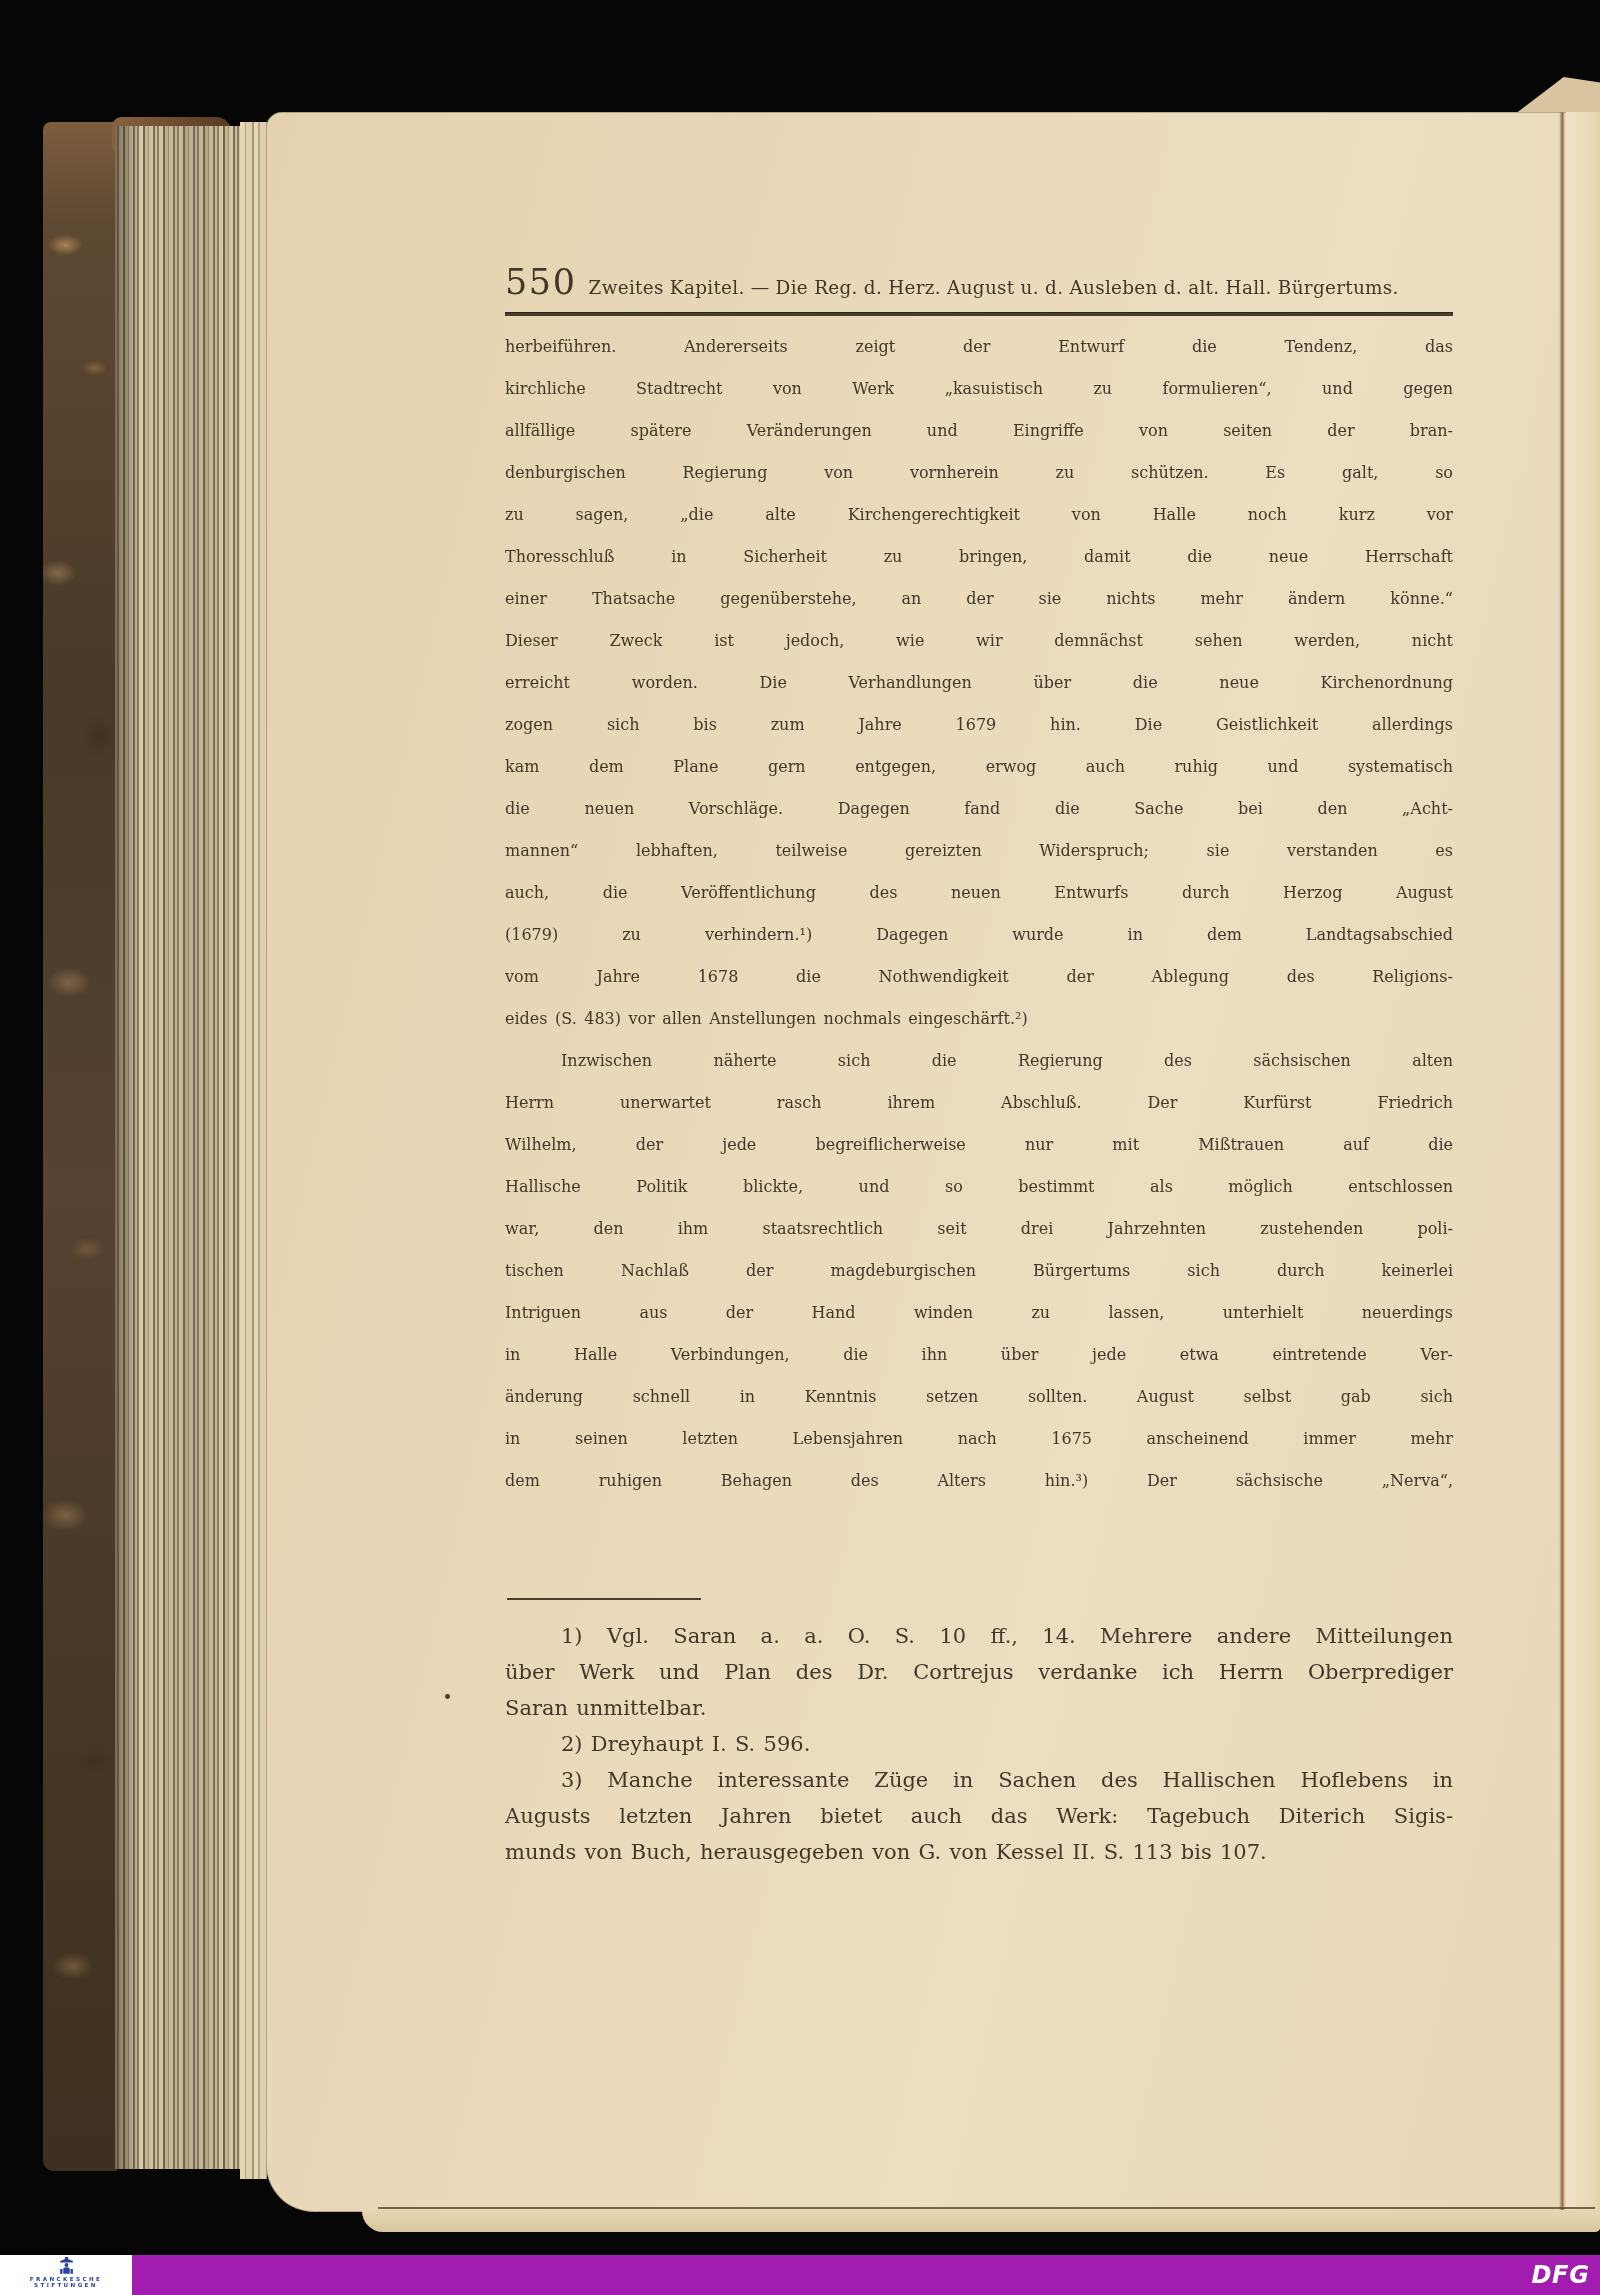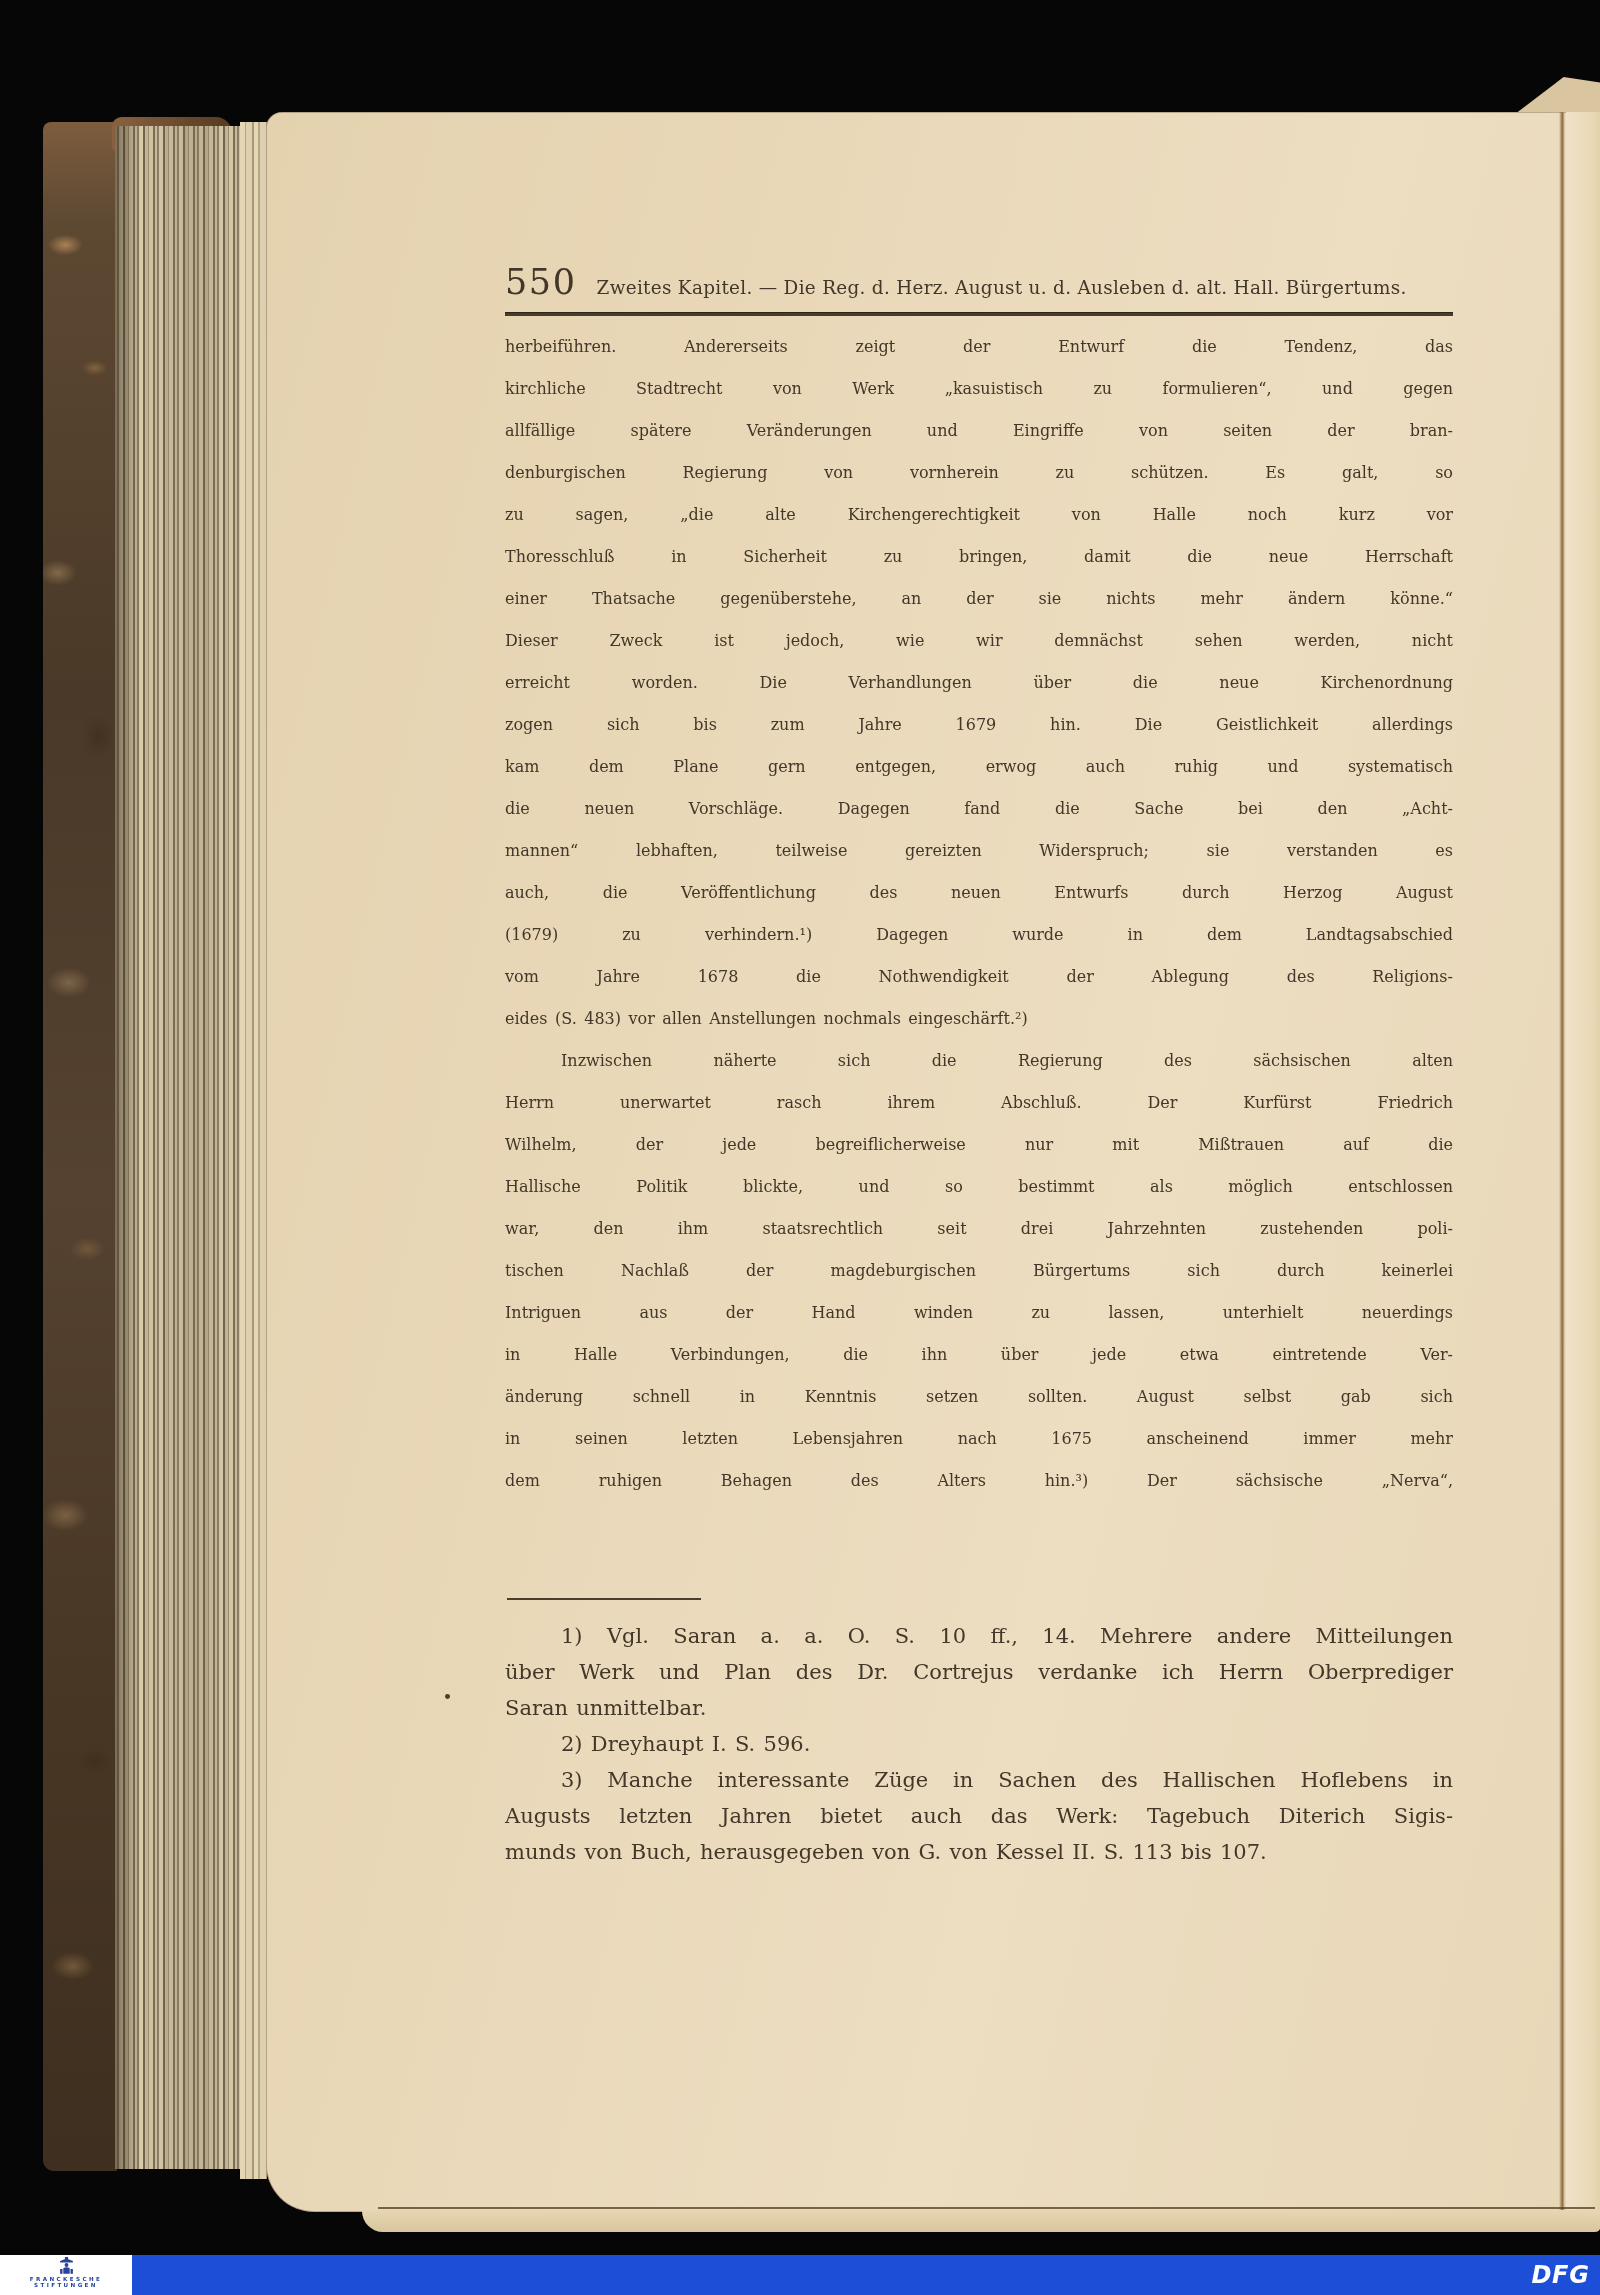--- a/index.html
+++ b/index.html
@@ -42,40 +42,40 @@
   #page-crease{position:absolute;left:1293px;top:0;width:6.4px;height:100%;
     background:linear-gradient(90deg,transparent,#8a6a44 55%,#b99a6e 75%,transparent);}
   #page-right-sliver{position:absolute;left:1300px;top:0;width:35px;height:100%;
     background:linear-gradient(90deg,#f0e2c8,#ead9b8 70%,#e3d0ab);}
   #underpage-line{position:absolute;left:112px;top:2095px;width:1217px;height:2.4px;background:#5c4427;opacity:.8;}
   #underpage{position:absolute;left:96px;top:2098px;width:1239px;height:22.4px;
     background:linear-gradient(180deg,#e7d6b3,#d9c69e);border-radius:0 0 6.4px 21px;}
 
   
   #column{position:absolute;left:239px;top:0;width:948px;color:#423728;}
-  #runhead{position:absolute;top:150px;left:0;width:100%;display:flex;align-items:baseline;gap:20px;}
+  #runhead{position:absolute;top:150px;left:0;width:100%;display:flex;align-items:baseline;gap:12px;}
   #pageno{font-size:35px;letter-spacing:1.6px;}
   #runtitle{font-size:18.4px;letter-spacing:0.3px;white-space:nowrap;}
   #headrule{position:absolute;top:200px;left:0;width:100%;height:3.2px;background:#483c2a;
     border-top:0.8px solid #2e2517;}
 
   #bodytext{position:absolute;top:214px;left:0;width:100%;font-size:16px;line-height:42px;
     word-spacing:2.4px;}
   .line{text-align:justify;text-align-last:justify;white-space:normal;}
   .line.plain{text-align:right;text-align-last:left;}
   .line.indent{text-indent:56px;}
 
   #fnrule{position:absolute;top:1486px;left:1.6px;width:194px;height:2.4px;background:#4a3e2c;}
   #footnotes{position:absolute;top:1506px;left:0;width:100%;font-size:21px;line-height:36px;
     word-spacing:1.6px;}
 
   #inkdot{position:absolute;left:445px;top:1694px;width:4.8px;height:4.8px;border-radius:50%;background:#4a3e2e;}
 
   
-  #footer-strip{position:absolute;left:0;top:2255px;width:1601px;height:40px;background:#1d4ed8;}
+  #footer-strip{position:absolute;left:0;top:2255px;width:1601px;height:40px;background:#a21caf;}
   #library-box{position:absolute;left:0;top:0;width:132px;height:40px;background:#ffffff;
     display:flex;flex-direction:column;align-items:center;justify-content:flex-start;padding-top:2.4px;box-sizing:border-box;}
   #library-text{color:#27439b;font-family:"DejaVu Sans",sans-serif;font-size:5.6px;font-weight:bold;
     letter-spacing:2.4px;line-height:6.4px;text-align:center;margin-top:0.8px;}
   #dfg{position:absolute;right:11.2px;top:6.4px;color:#fdfdfd;font-family:"DejaVu Sans",sans-serif;
     font-weight:bold;font-size:24px;letter-spacing:0.8px;font-style:italic;}
 </style>
 </head>
 <body>
 

